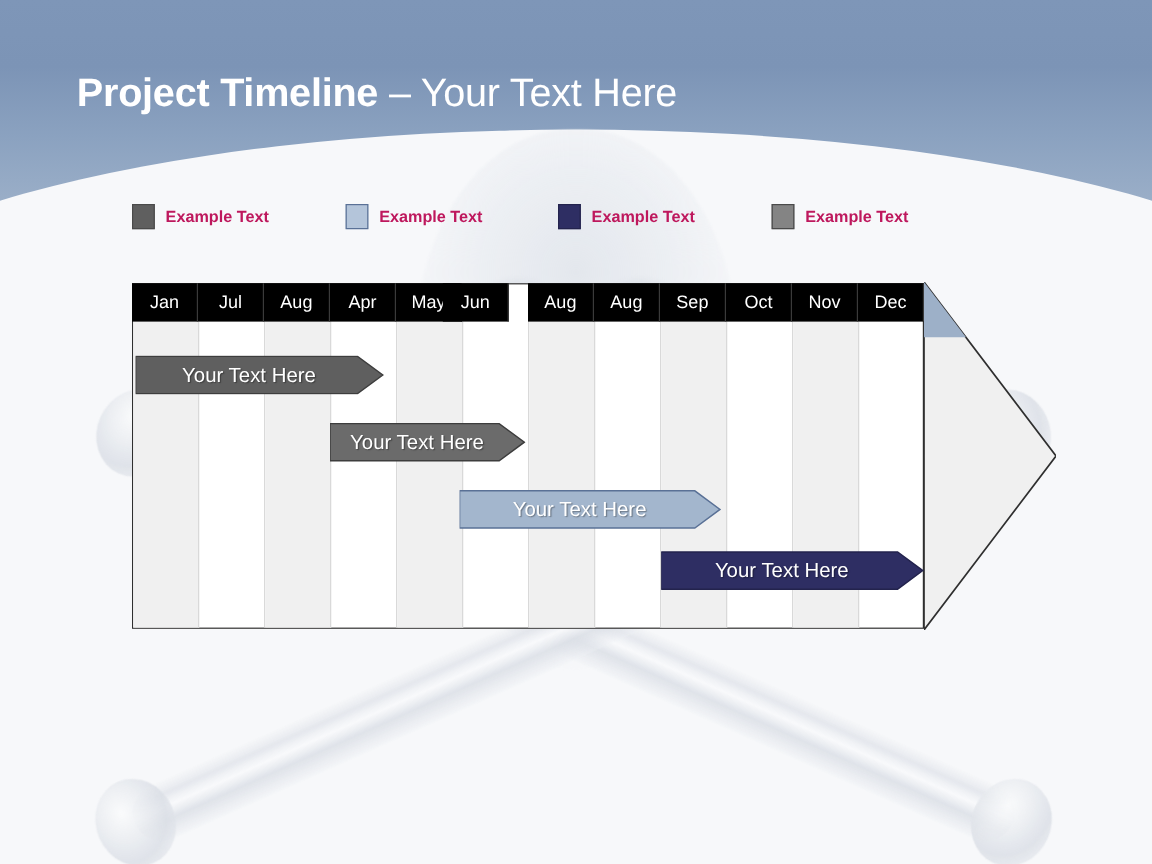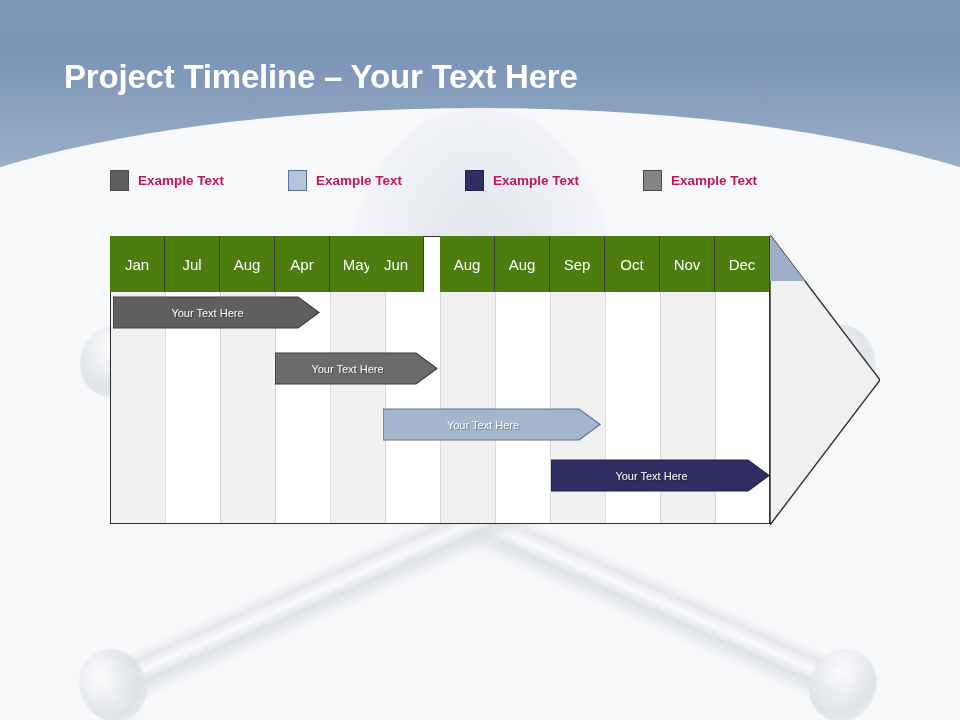--- a/index.html
+++ b/index.html
@@ -125,21 +125,21 @@
   .title {
     position: absolute;
     left: 64px;
     top: 58px;
     font-size: 33px;
     color: #ffffff;
     letter-spacing: -0.2px;
     white-space: nowrap;
   }
   .title .strong { font-weight: bold; }
-  .title .light  { font-weight: bold; }
+  .title .light  { font-weight: normal; }
 
   
   .legend {
     position: absolute;
     left: 110px;
     top: 170px;
     width: 790px;
     height: 24px;
   }
   .legend-item {
@@ -184,22 +184,22 @@
     top: 0;
     height: 100%;
     box-sizing: border-box;
     border-right: 1px solid #d9d9d9;
   }
   .col.shade { background: #f0f0f0; }
   .col:last-child { border-right: none; }
   .hdr {
     position: absolute;
     top: 0;
-    height: 56px;
-    background: #4d7c0f;
+    height: 32px;
+    background: #000000;
     box-sizing: border-box;
     border-right: 1px solid #3a3a3a;
     display: flex;
     align-items: center;
     justify-content: center;
   }
   .hdr span {
     font-size: 15px;
     color: #ffffff;
   }
@@ -224,21 +224,21 @@
     left: 0; top: 0;
     width: 100%; height: 100%;
   }
   .bar-label {
     position: relative;
     z-index: 2;
     width: 100%;
     text-align: center;
     padding-right: 18px;
     box-sizing: border-box;
-    font-size: 11px;
+    font-size: 17px;
     color: #ffffff;
     text-shadow: 1px 1px 1px rgba(0,0,0,0.35);
     white-space: nowrap;
   }
 </style>
 </head>
 <body>
 
 <div id="slide">
 

